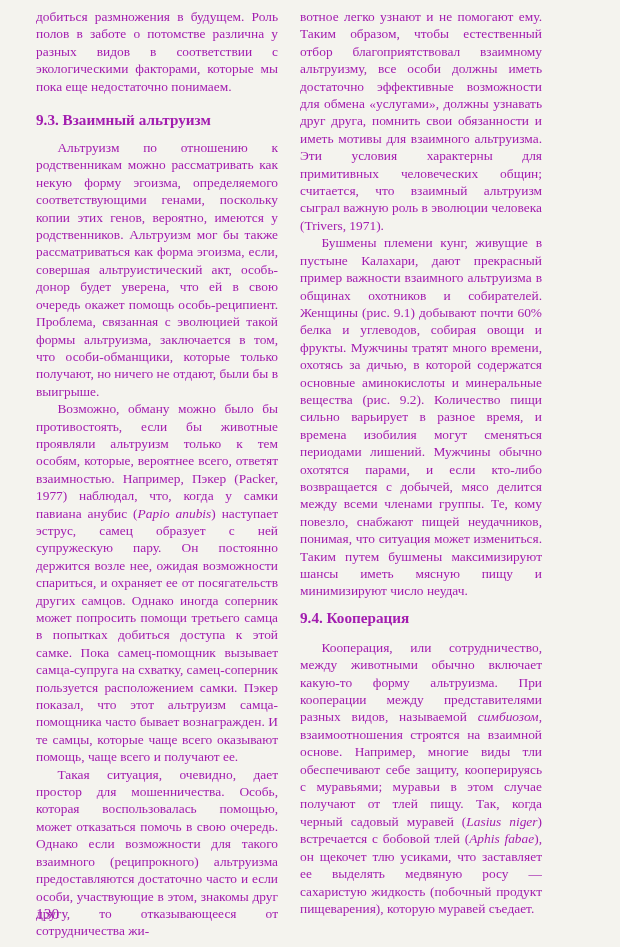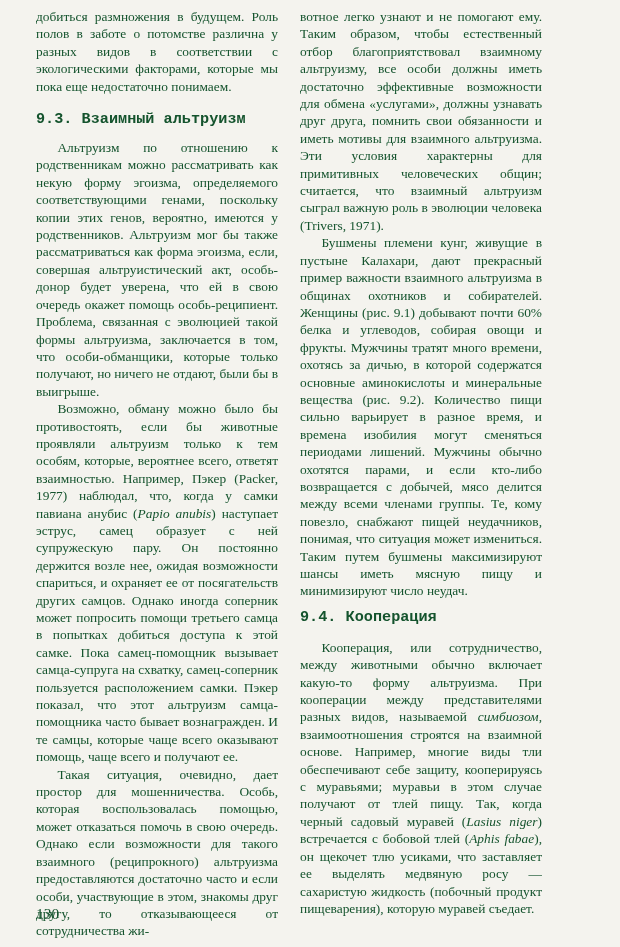--- a/index.html
+++ b/index.html
@@ -9,40 +9,40 @@
     background: #f4f3ee;
     overflow: hidden;
   }
   .page {
     box-sizing: border-box;
     position: relative;
     width: 568px;
     height: 947px;
     padding: 8px 26px 16px 36px;
     font-family: "Liberation Serif", "DejaVu Serif", serif;
-    color: #14532d;
+    color: #a21caf;
   }
   .columns {
     display: flex;
     gap: 22px;
   }
   .col {
     flex: 1;
     min-width: 0;
     font-size: 13.4px;
     line-height: 17.4px;
     text-align: justify;
   }
   .col p {
     margin: 0;
     text-indent: 1.6em;
   }
   .col p.noindent { text-indent: 0; }
   h2.section {
-    font-family: Liberation Mono, monospace;
+    font-family: Liberation Serif, serif;
     font-size: 15.2px;
     font-weight: bold;
     margin: 15px 0 10px 0;
     text-align: left;
     line-height: 19px;
   }
   h2.section.second { margin: 8px 0 12px 0; }
   .page-number {
     position: absolute;
     left: 36px;

